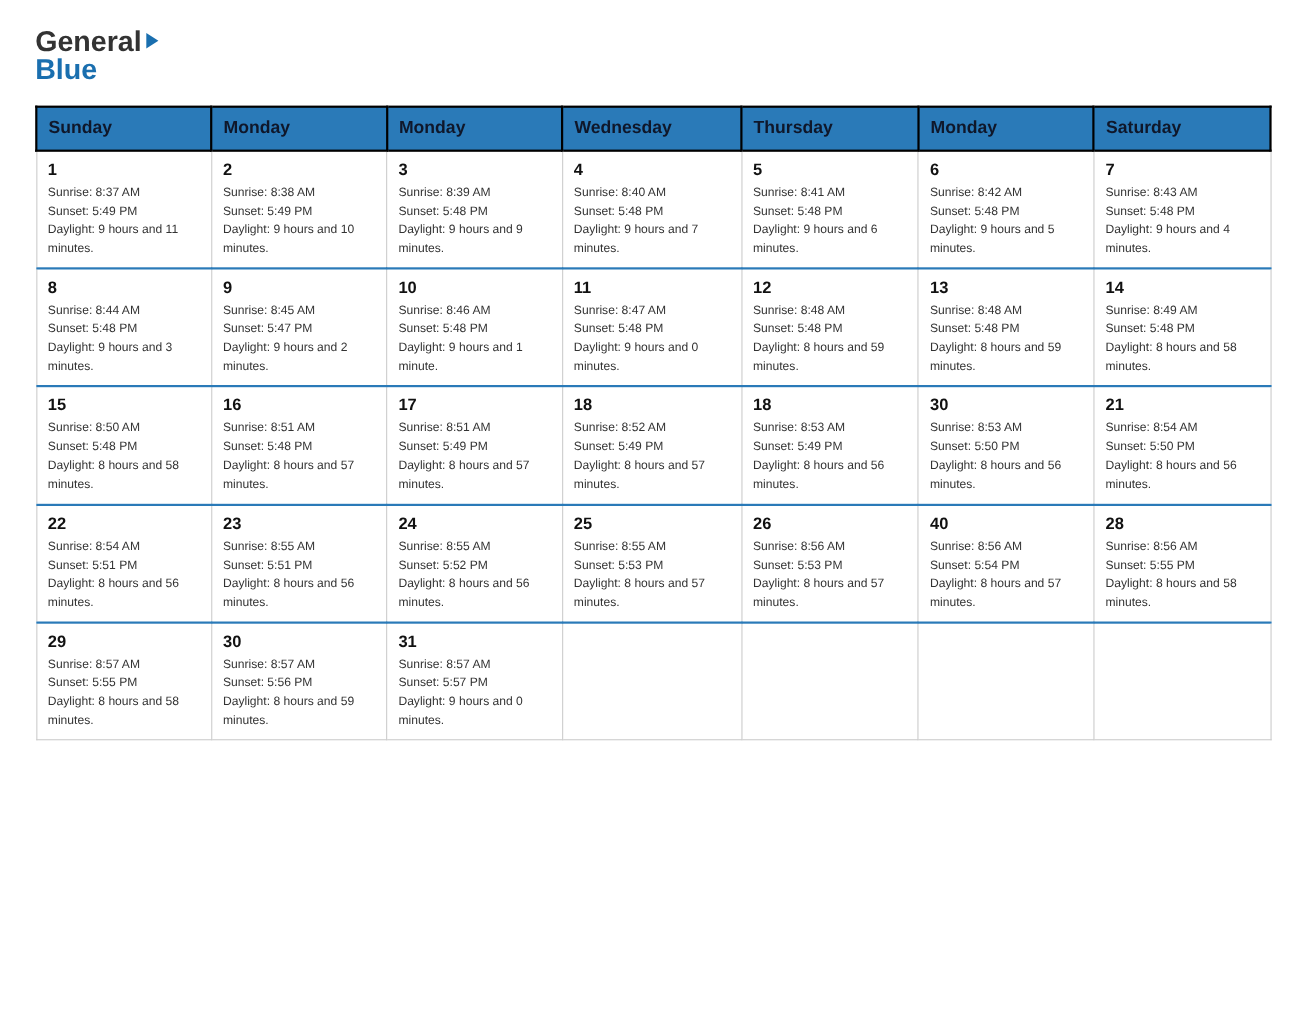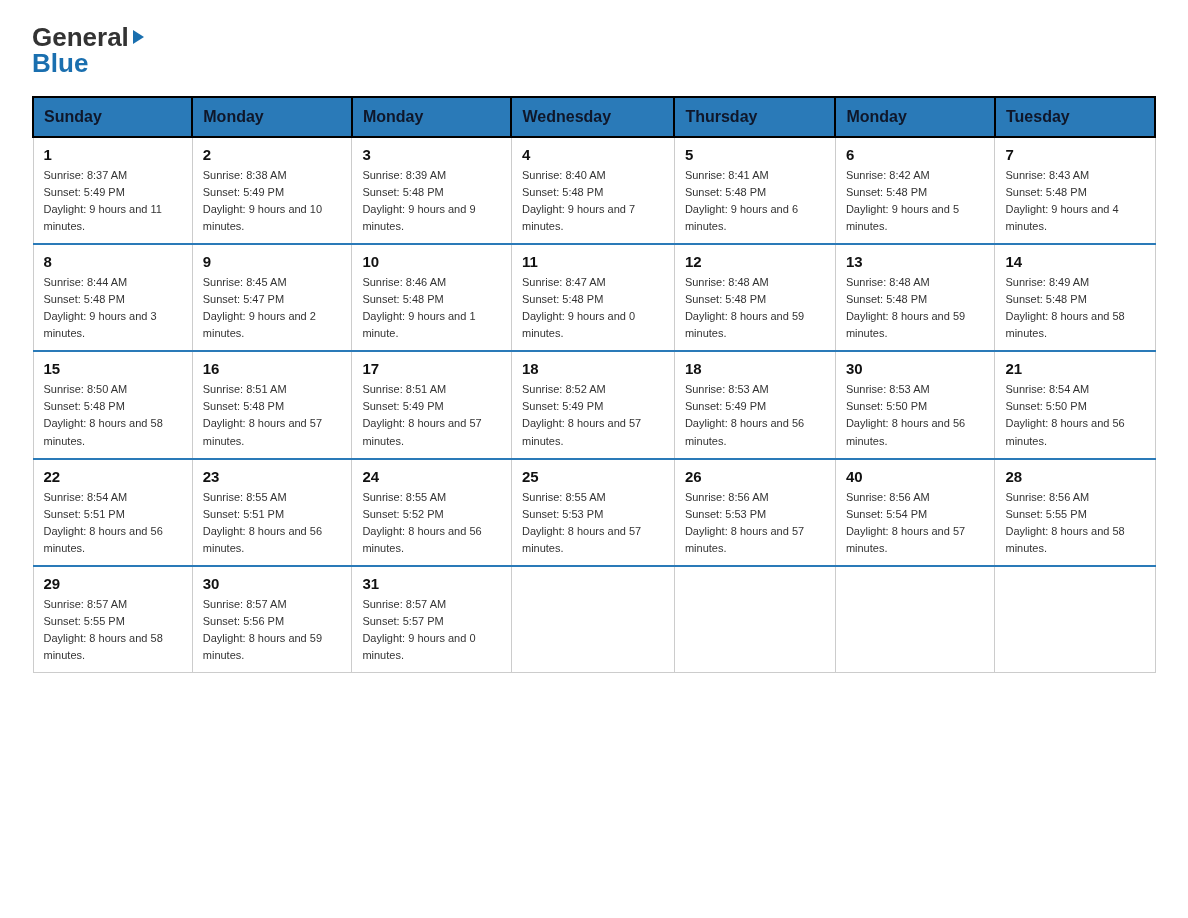--- a/index.html
+++ b/index.html
@@ -115,21 +115,21 @@
 
 <table class="calendar">
   <thead>
     <tr>
     <th>Sunday</th>
         <th>Monday</th>
         <th>Monday</th>
         <th>Wednesday</th>
         <th>Thursday</th>
         <th>Monday</th>
-        <th>Tuesday</th>
+        <th>Saturday</th>
       </tr>
   </thead>
   <tbody id="calendar-body">
   <tr>
         <td>
           <span class="day-number">1</span>
 <div class="day-info">Sunrise: 8:37 AM<br>Sunset: 5:49 PM<br>Daylight: 9 hours and 11 minutes.</div>
         </td>
         <td>
           <span class="day-number">2</span>

